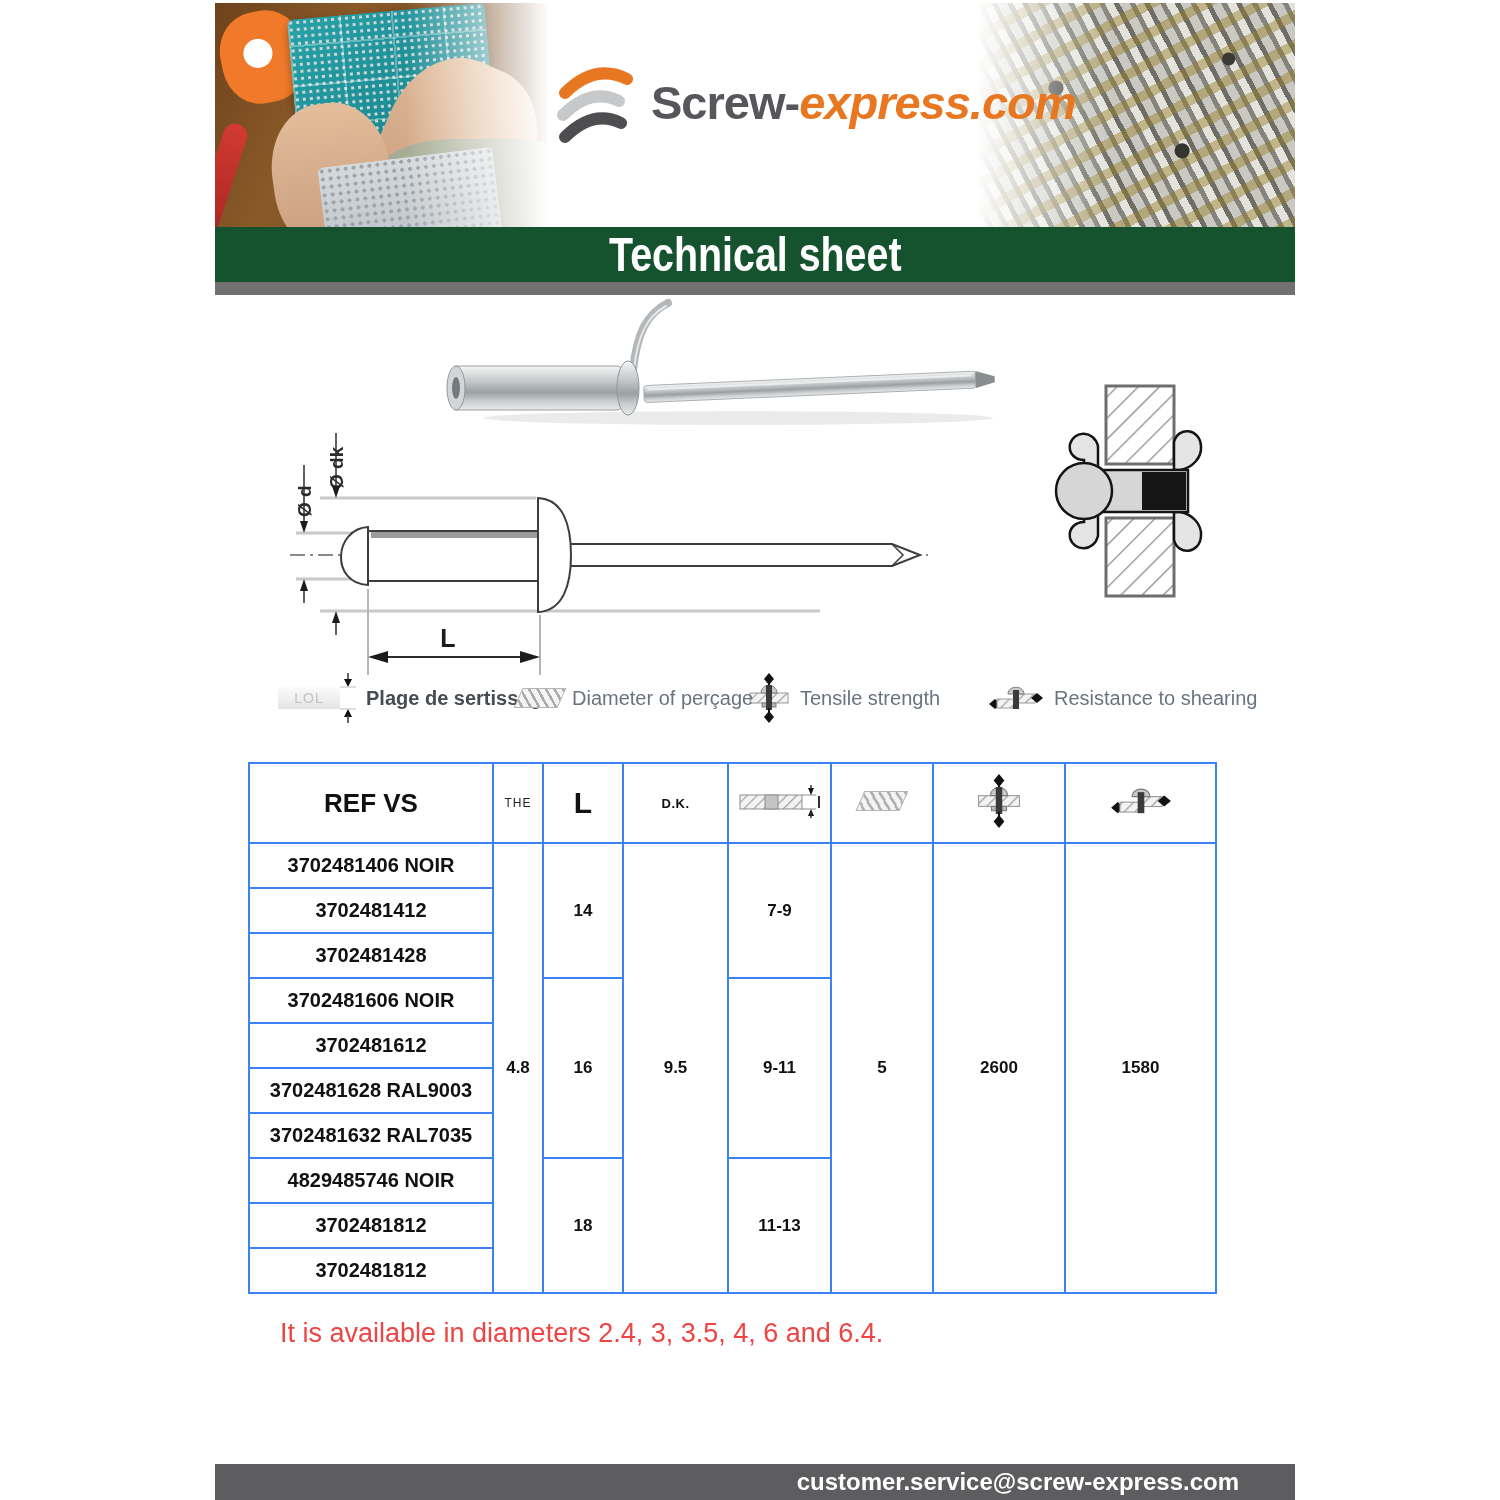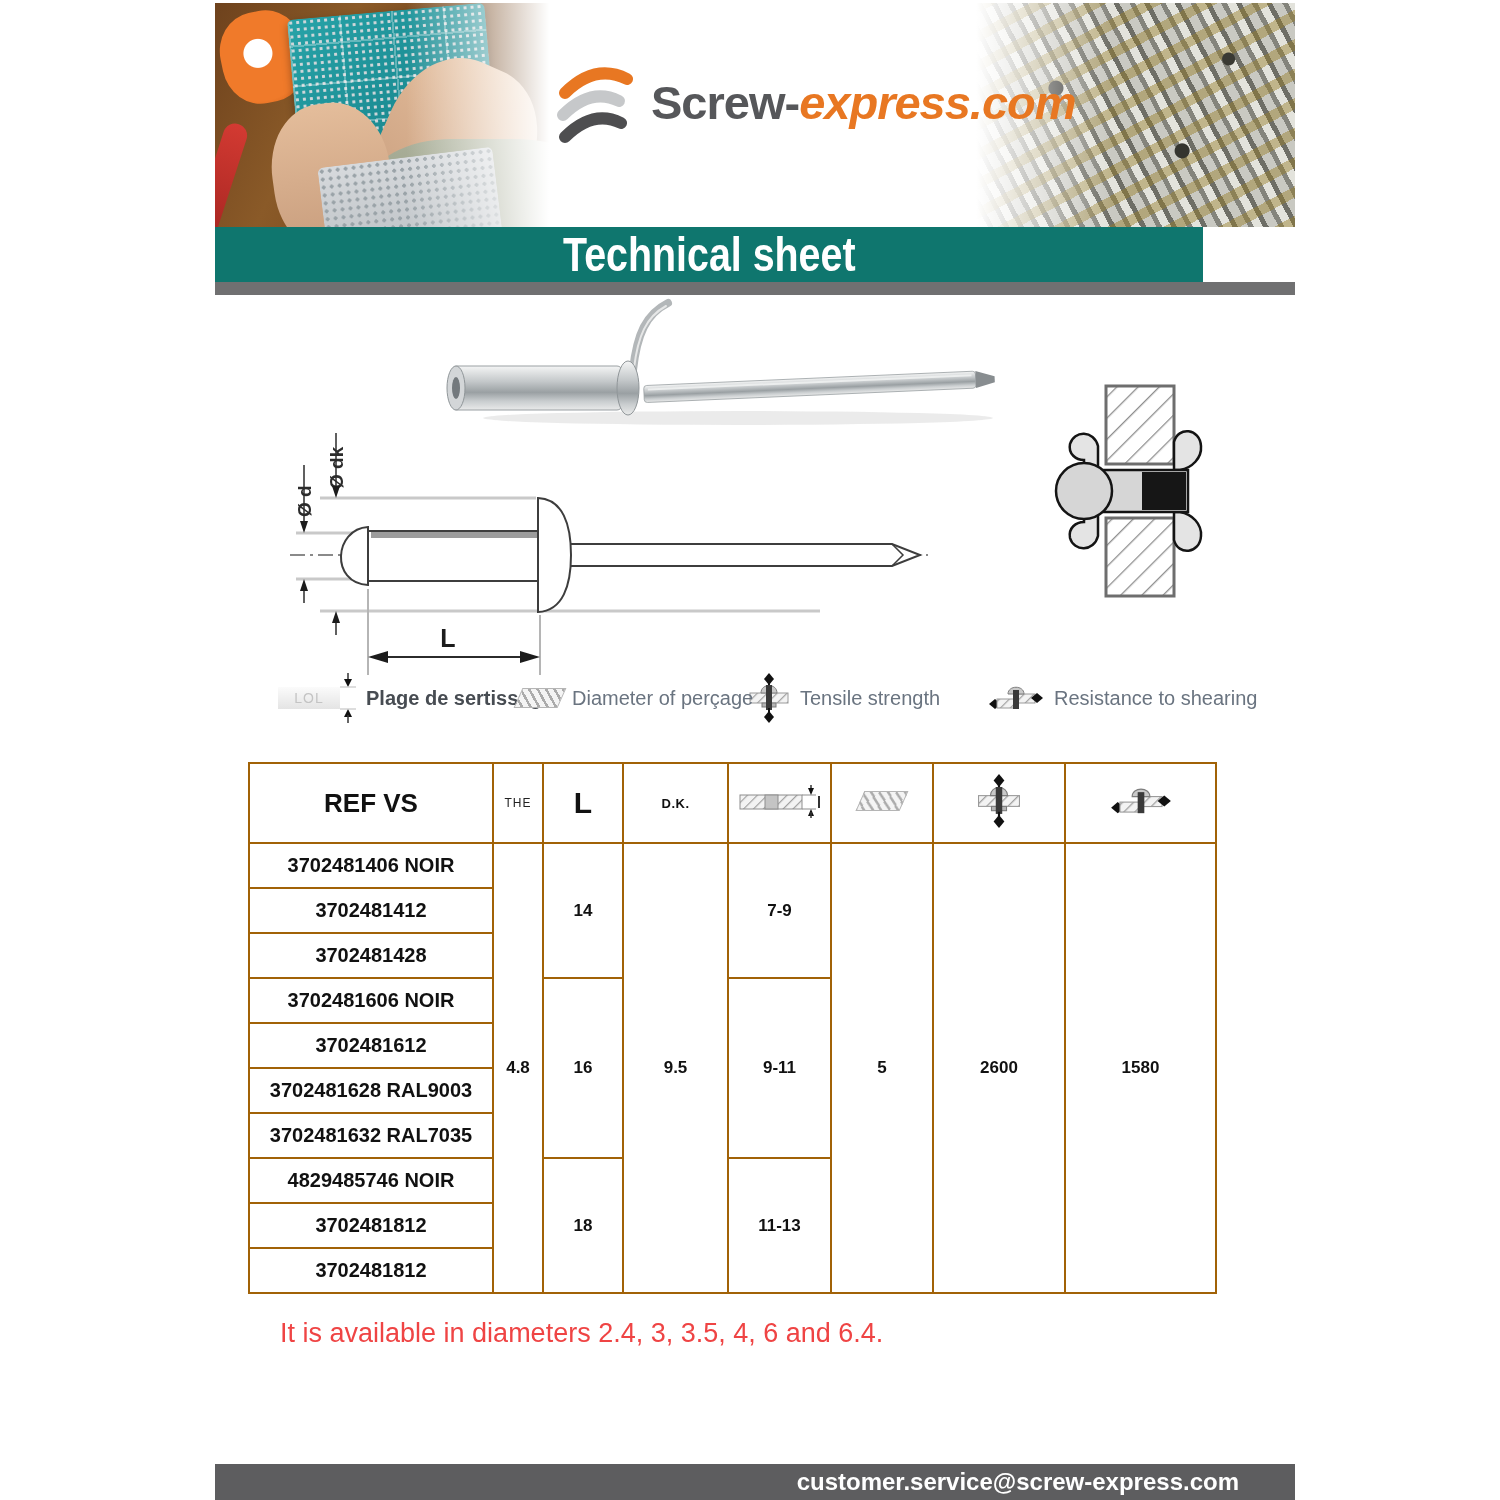--- a/index.html
+++ b/index.html
@@ -41,21 +41,21 @@
   .tray{position:absolute;left:108px;bottom:-34px;width:176px;height:104px;border-radius:6px;
     background:radial-gradient(#9aa3a8 1.6px,transparent 1.8px) 0 0/8px 8px,linear-gradient(#d7dadd,#b9bec2);
     transform:rotate(-7deg);}
 
   .logo{position:absolute;left:338px;top:56px;display:flex;align-items:center;gap:6px;}
   .logo-text{font-size:47px;font-weight:bold;letter-spacing:-1px;white-space:nowrap;}
   .logo-primary{color:#56575a;text-align:right;}
   .logo-secondary{color:#e87722;font-style:italic;}
 
   
-  .banner{position:absolute;left:215px;top:227px;width:988px;height:55px;background:#0f766e;
+  .banner{position:absolute;left:215px;top:227px;width:1080px;height:55px;background:#14532d;
     display:flex;align-items:center;justify-content:center;}
   .banner-title{color:#fff;font-weight:bold;font-size:48px;letter-spacing:0;
     transform:scaleX(.82);transform-origin:center;white-space:nowrap;}
   .gray-strip{position:absolute;left:215px;top:282px;width:1080px;height:13px;background:#707071;}
 
   
   .rivet-photo{position:absolute;left:438px;top:290px;}
   .line-drawing{position:absolute;left:280px;top:403px;}
   .cross-section{position:absolute;left:1042px;top:376px;}
   .dim-label{font-family:"Liberation Sans",sans-serif;font-size:19px;font-weight:bold;fill:#2b2b2b;}
@@ -69,21 +69,21 @@
   .lol-wrap{position:relative;width:78px;height:24px;}
   .lol-box{position:absolute;left:0;top:1px;width:62px;height:22px;
     background:linear-gradient(#fbfbfb,#e4e4e4);display:flex;align-items:center;justify-content:center;}
   .lol-text{font-size:14px;color:#c4c4c4;letter-spacing:1px;}
   .hatch-par{width:42px;height:18px;transform:skewX(-24deg);border:1px solid #b5b5b5;
     background:repeating-linear-gradient(45deg,#f4f4f4 0 4px,#ababab 4px 6px);}
 
   
   .table-wrap{position:absolute;left:248px;top:762px;}
   table.spec{border-collapse:collapse;table-layout:fixed;}
-  table.spec td{border:2px solid #a16207;text-align:center;vertical-align:middle;padding:0;}
+  table.spec td{border:2px solid #3b82f6;text-align:center;vertical-align:middle;padding:0;}
   tr.thead{height:80px;}
   tr.drow{height:45px;}
   .h-ref{font-size:26px;font-weight:bold;letter-spacing:0;}
   .h-small{font-size:12px;font-weight:normal;color:#222;letter-spacing:1px;}
   .h-l{font-size:30px;font-weight:bold;}
   .h-dk{font-size:13px;font-weight:bold;letter-spacing:0.5px;}
   .ref-cell{font-size:20px;font-weight:bold;white-space:nowrap;}
   .val-cell{font-size:17px;font-weight:bold;}
 
   

